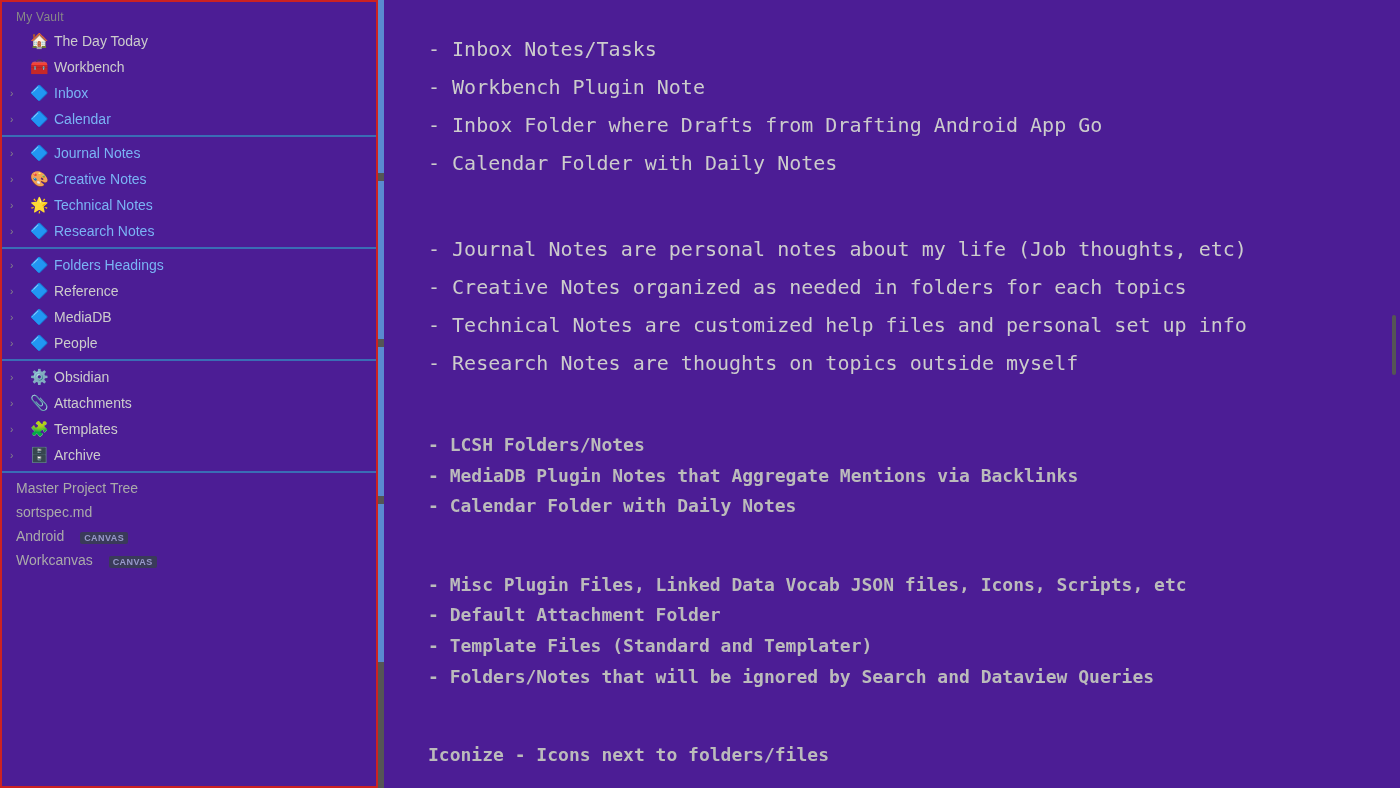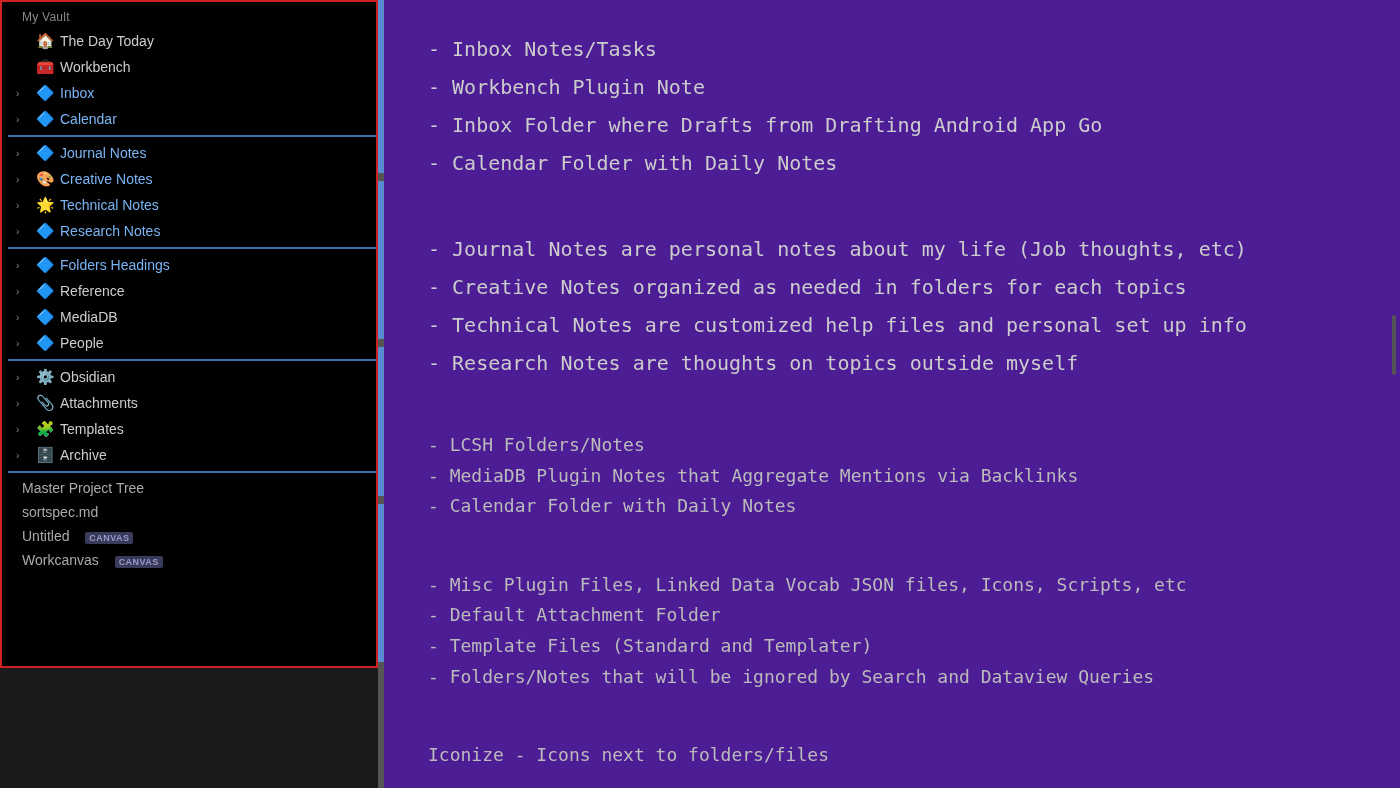--- a/index.html
+++ b/index.html
@@ -9,28 +9,27 @@
       background: #1a1a1a;
       display: flex;
       font-family: 'Segoe UI', Arial, sans-serif;
       overflow: hidden;
     }
 
     
     .sidebar {
       width: 378px;
       min-width: 378px;
-      height: 668px;
-      background: #000000;
+      height: 788px;
+      background: #4c1d95;
       border: 2px solid #cc2222;
       display: flex;
       flex-direction: column;
       overflow-y: auto;
       overflow-x: hidden;
-      padding-left: 6px;
     }
 
     .sidebar-vault-title {
       color: #888;
       font-size: 12px;
       padding: 8px 14px 4px 14px;
       letter-spacing: 0.02em;
     }
 
     .sidebar-item {
@@ -123,20 +122,21 @@
     .content-section {
       margin-bottom: 28px;
       padding-left: 10px;
     }
 
     .content-line {
       color: #bbb;
       font-size: 18px;
       line-height: 1.7;
       font-family: monospace;
+      font-weight: bold;
     }
 
     .content-line-large {
       color: #ccc;
       font-size: 20px;
       line-height: 1.9;
       font-family: monospace;
     }
 
     .section-divider {
@@ -251,21 +251,21 @@
 
   <div class="separator"></div>
 
   <div class="sidebar-plain">
     <span>Master Project Tree</span>
   </div>
   <div class="sidebar-plain">
     <span>sortspec.md</span>
   </div>
   <div class="sidebar-plain">
-    <span>Untitled</span>
+    <span>Android</span>
     <span class="canvas-badge">CANVAS</span>
   </div>
   <div class="sidebar-plain">
     <span>Workcanvas</span>
     <span class="canvas-badge">CANVAS</span>
   </div>
 </div>
 
 <div class="main-content">
   <div class="scrollbar-indicator"></div>

